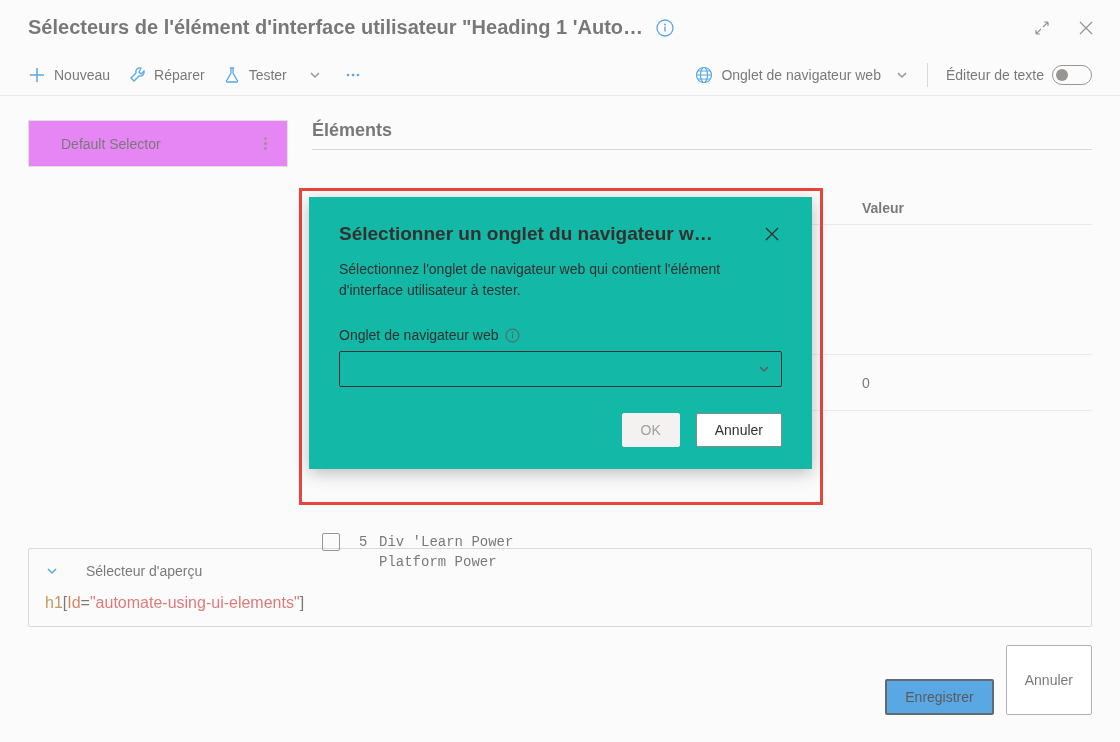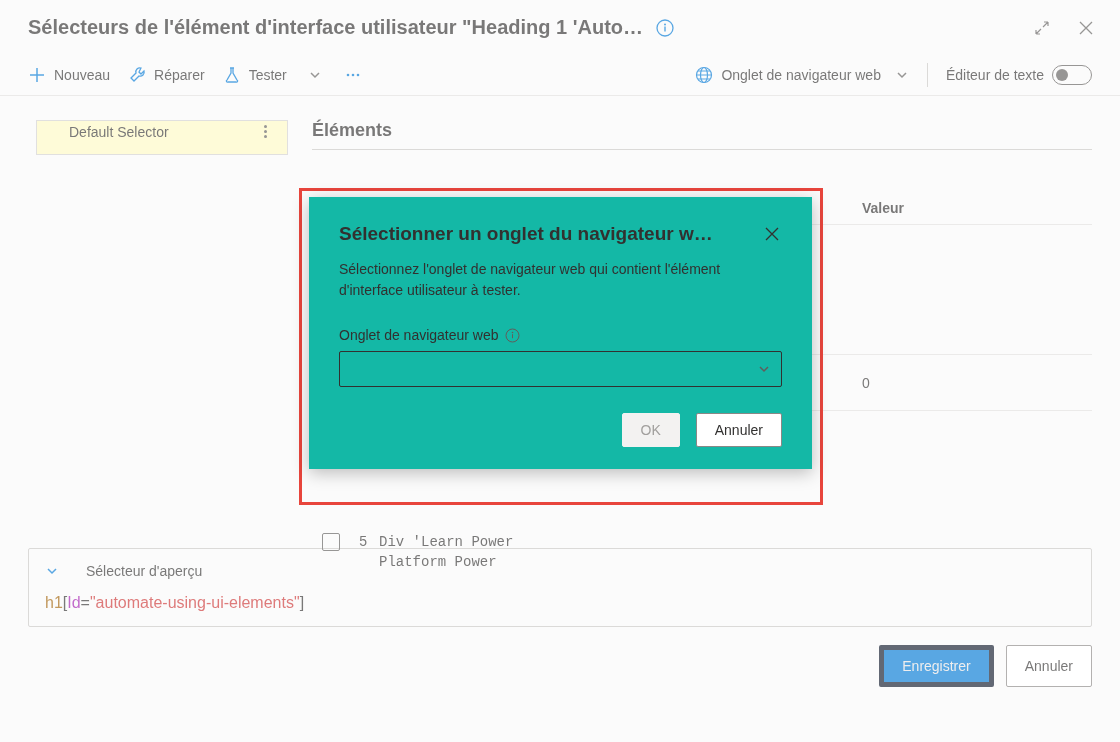--- a/index.html
+++ b/index.html
@@ -16,21 +16,21 @@
   .toolbar-left, .toolbar-right { display: flex; align-items: center; gap: 18px; }
   .toolbar-btn { display: flex; align-items: center; gap: 8px; font-size: 14px; cursor: pointer; color: #323130; }
   .toolbar-icon { color: #0078d4; display: flex; align-items: center; }
   .divider-v { width: 1px; height: 24px; background: #c8c6c4; }
   .toggle { width: 40px; height: 20px; border: 1px solid #605e5c; border-radius: 10px; position: relative; }
   .toggle::after { content: ""; position: absolute; width: 12px; height: 12px; background: #605e5c; border-radius: 50%; top: 3px; left: 3px; }
 
   
   .main { display: flex; padding: 24px 28px 0 28px; gap: 0; height: 440px; }
   .sidebar { width: 260px; }
-  .selector-item { background: #fef9c3; padding: 0 16px 12px 32px; display: flex; align-items: center; justify-content: space-between; border: 1px solid #d2d0ce; margin-left: 8px; }
+  .selector-item { background: #d946ef; padding: 12px 16px 12px 32px; display: flex; align-items: center; justify-content: space-between; border: 1px solid #d2d0ce; }
   .selector-item span { font-size: 14px; }
   .more-dots { display: flex; flex-direction: column; gap: 2px; padding: 4px; cursor: pointer; }
   .more-dots div { width: 3px; height: 3px; background: #605e5c; border-radius: 50%; }
 
   .content { flex: 1; padding-left: 24px; }
   .section-title { font-size: 18px; font-weight: 600; margin-bottom: 8px; }
   .content-inner { border-top: 1px solid #c8c6c4; padding-top: 12px; }
   .table-header { display: flex; font-size: 14px; font-weight: 600; padding: 8px 0 8px 550px; border-bottom: 1px solid #e1dfdd; margin-top: 30px; }
   .row-obscured { height: 130px; border-bottom: 1px solid #e1dfdd; }
   .val-cell { padding: 8px 0 8px 550px; font-size: 14px; border-bottom: 1px solid #e1dfdd; height: 56px; display: flex; align-items: center; }
@@ -38,27 +38,27 @@
   .chk { width: 18px; height: 18px; border: 1px solid #605e5c; border-radius: 2px; flex-shrink: 0; }
   .row-num { width: 15px; text-align: right; flex-shrink: 0; }
   .row-text { max-width: 180px; line-height: 1.4; font-family: Liberation Mono, monospace; }
 
   
   .preview { margin: 12px 28px 0 28px; border: 1px solid #c8c6c4; border-radius: 2px; padding: 14px 16px; }
   .preview-header { display: flex; align-items: center; gap: 27px; font-size: 14px; margin-bottom: 14px; }
   .preview-code { font-family: Consolas, monospace; font-size: 16px; }
   .c-tag { color: #a16207; }
   .c-bracket { color: #323130; }
-  .c-attr { color: #a21caf; }
+  .c-attr { color: #c2410c; }
   .c-val { color: #cc3333; }
 
   
   .footer { display: flex; justify-content: flex-end; gap: 12px; padding: 18px 28px; }
   .btn { padding: 8px 18px; font-size: 14px; border-radius: 2px; cursor: pointer; }
-  .btn-primary { background: #0078d4; color: #e5e5e5; border: 5px solid #0f172a; }
+  .btn-primary { background: #0078d4; color: #000000; border: 2px solid #0f172a; margin-top: 34px; }
   .btn-secondary { background: #fff; color: #323130; border: 1px solid #8a8886; }
   .btn-disabled { background: #f3f2f1; color: #a19f9d; border: 1px solid #f3f2f1; }
 
   
   .overlay { position: absolute; top: 0; left: 0; width: 1120px; height: 742px; background: rgba(255,255,255,0.35); pointer-events: none; }
 
   
   .highlight-box { position: absolute; top: 188px; left: 299px; width: 524px; height: 317px; border: 3px solid #e8453c; background: transparent; }
   .dialog { position: absolute; top: 197px; left: 309px; width: 503px; background: #14b8a6; box-shadow: 0 4px 16px rgba(0,0,0,0.25); padding: 26px 30px 22px 30px; }
   .dialog-head { display: flex; justify-content: space-between; align-items: center; margin-bottom: 14px; }

